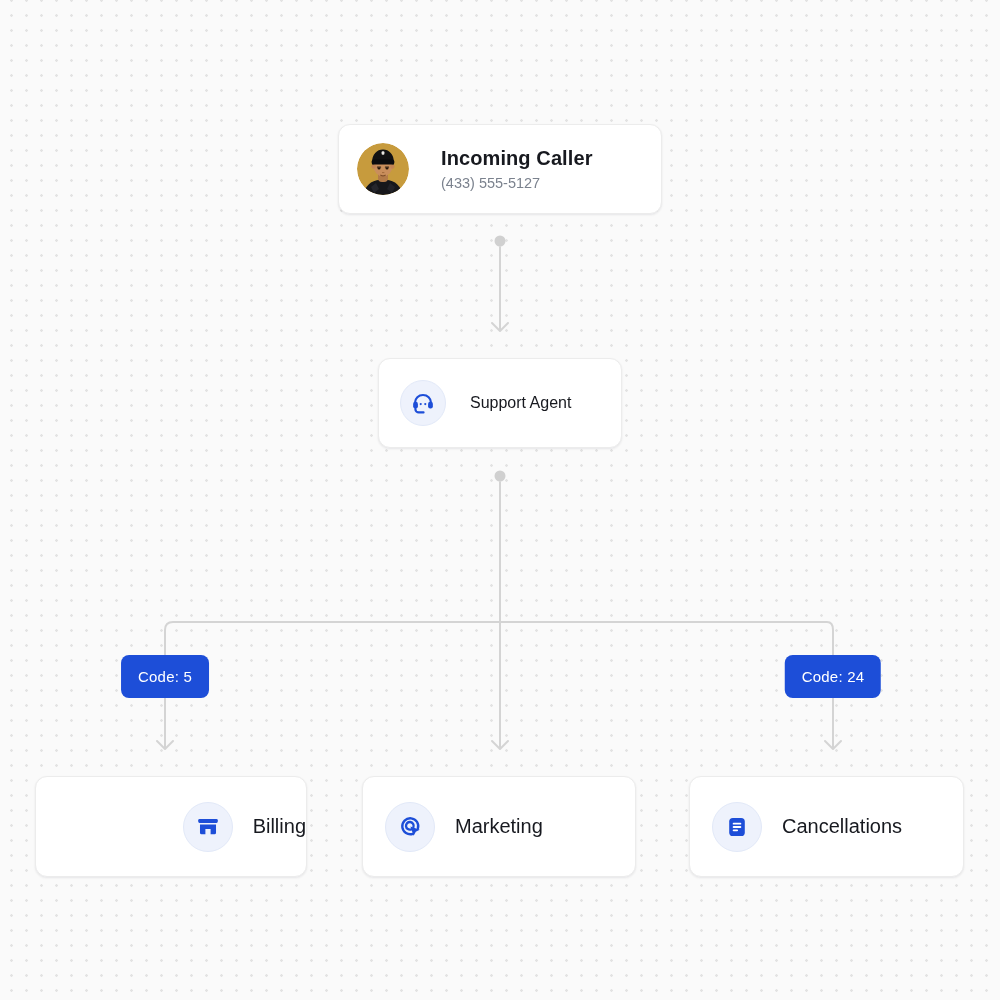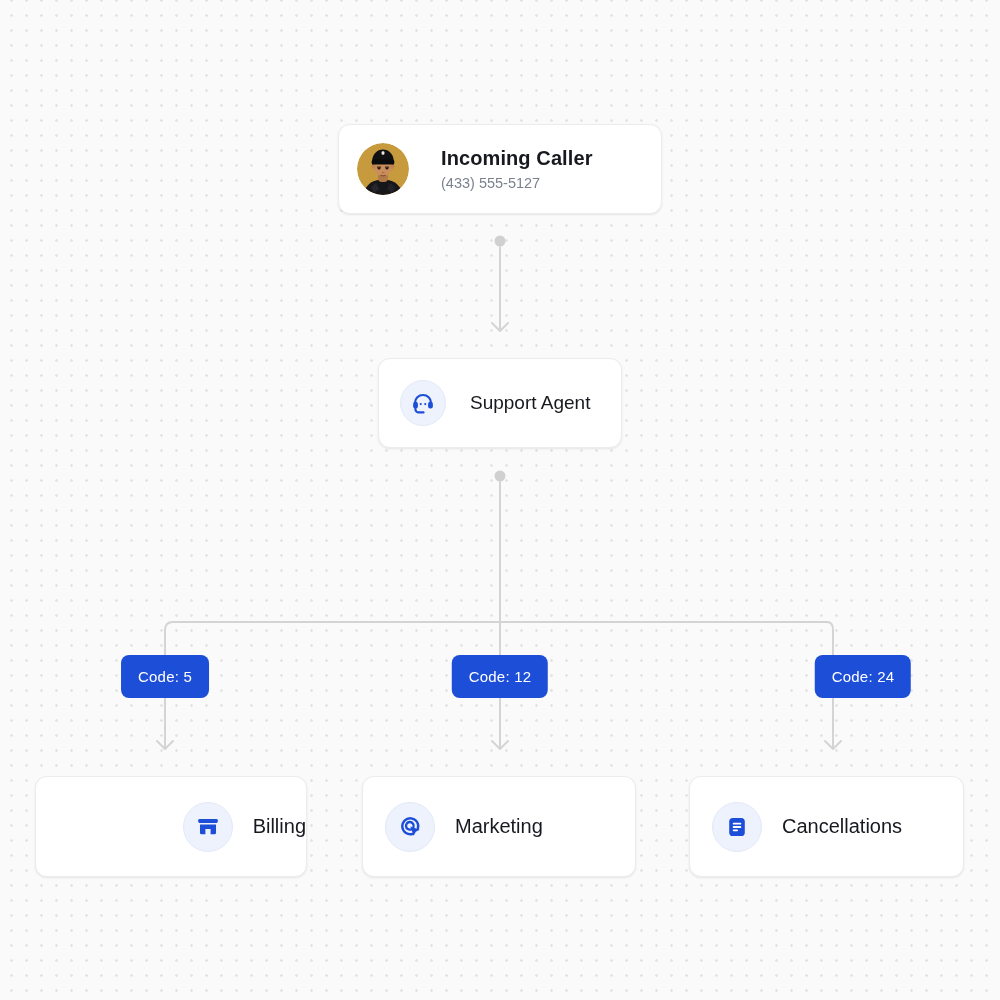--- a/index.html
+++ b/index.html
@@ -46,42 +46,42 @@
   .icon-circle {
     border-radius: 50%;
     background: #eef2fc;
     border: 1px solid #e2e9f8;
     display: flex; align-items: center; justify-content: center;
     flex: 0 0 auto;
   }
   .icon-circle.sz46 { width: 46px; height: 46px; }
   .icon-circle.sz50 { width: 50px; height: 50px; }
 
-  .agent-label { margin-left: 24px; font-size: 19px; font-weight: 500; color: #17191f; }
+  .agent-label { margin-left: 24px; font-size: 16px; font-weight: 500; color: #17191f; }
   .dept-label  { margin-left: 20px; font-size: 20px; font-weight: 500; color: #17191f; }
 
   .code-badge {
     position: absolute;
     top: 655px;
     height: 43px;
     transform: translateX(-50%);
     background: #1d4ed8;
     color: #ffffff;
     font-size: 15px;
     font-weight: 400;
     letter-spacing: .2px;
     border-radius: 8px;
     display: flex; align-items: center; justify-content: center;
     padding: 0 17px;
     z-index: 3;
     white-space: nowrap;
   }
   .badge-0 { left: 165px; }
   .badge-1 { left: 500px; }
-  .badge-2 { left: 833px; margin-left: 30px; }
+  .badge-2 { left: 833px; }
 </style>
 </head>
 <body>
 
 <div class="stage">
 
   <svg class="connectors" width="1000" height="1000" viewBox="0 0 1000 1000">
     <g stroke="#d4d4d4" stroke-width="2" fill="none" stroke-linecap="round" stroke-linejoin="round">
 
       <circle cx="500" cy="241" r="5.5" fill="#d0d0d0" stroke="none"></circle>
@@ -150,21 +150,20 @@
         <rect x="2.9" y="10.9" width="4.4" height="6.2" rx="2" fill="#1d4ed8"></rect>
         <rect x="16.7" y="10.9" width="4.4" height="6.2" rx="2" fill="#1d4ed8"></rect>
         <circle cx="9.9" cy="13" r="1" fill="#1d4ed8"></circle>
         <circle cx="14.1" cy="13" r="1" fill="#1d4ed8"></circle>
       </svg>
     </div>
     <span class="agent-label">Support Agent</span>
   </div>
 
   <div class="code-badge badge-0">Code: 5</div>
-  <div class="code-badge badge-1">Code: 12</div>
   <div class="code-badge badge-2">Code: 24</div>
 
   <div class="card dept-card-0">
     <div class="icon-circle sz50">
       <svg width="26" height="26" viewBox="0 0 24 24">
         <rect x="3" y="4.6" width="18" height="3.6" rx="1.2" fill="#1d4ed8"></rect>
         <path d="M4.6 9.6 h14.8 v7.6 a1.4 1.4 0 0 1 -1.4 1.4 h-3.6 v-4.8 h-4.8 v4.8 H6 a1.4 1.4 0 0 1 -1.4 -1.4 z" fill="#1d4ed8"></path>
       </svg>
     </div>
     <span class="dept-label">Billing</span>

